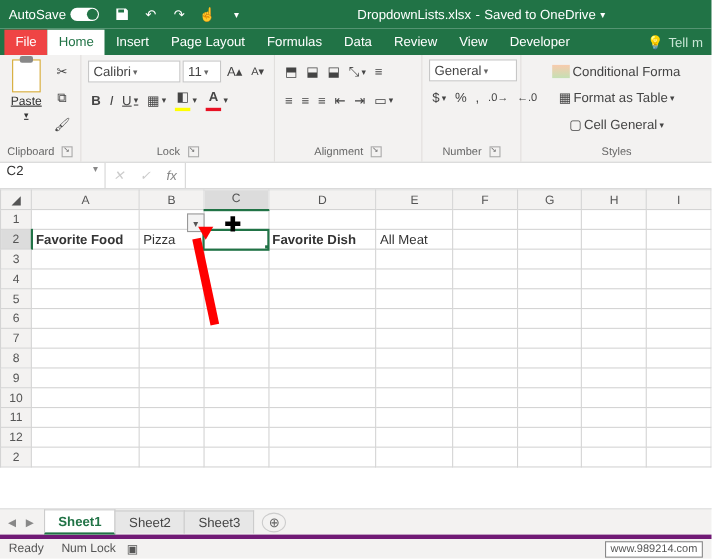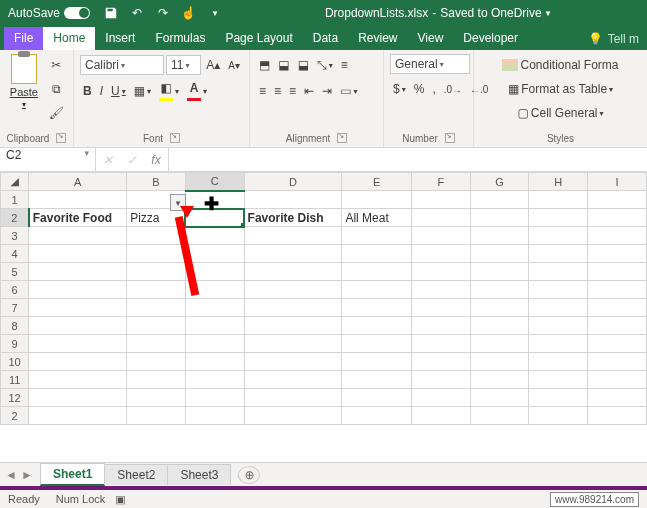--- a/index.html
+++ b/index.html
@@ -62,21 +62,21 @@
     color: #fff;
   }
   .tab {
     padding: 4px 10px 5px;
     font-size: 12px;
     cursor: pointer;
   }
   .tab.active {
     background: #fff; color: #217346;
   }
-  .tab.file { background: #8b5cf6; text-align: center; }
+  .tab.file { background: #ef4444; text-align: center; }
   .tell-me { margin-left: auto; display:flex; align-items:center; gap:4px; padding: 4px 8px; color:#c8e6d5; }
   .ribbon {
     background: #f3f2f1;
     border-bottom: 1px solid #d6d6d6;
     display: flex;
     height: 98px;
     position: relative;
   }
   .group {
     border-right: 1px solid #e1dfdd;
@@ -240,22 +240,22 @@
     <span>-</span>
     <span>Saved to OneDrive</span>
     <span class="caret">▾</span>
   </div>
 </div>
 
 <div class="tabs">
   <div class="tab file">File</div>
   <div class="tab active">Home</div>
   <div class="tab">Insert</div>
+  <div class="tab">Page Layout</div>
   <div class="tab">Formulas</div>
-  <div class="tab">Page Layout</div>
   <div class="tab">Data</div>
   <div class="tab">Review</div>
   <div class="tab">View</div>
   <div class="tab">Developer</div>
   <div class="tell-me">
     <span>💡</span>
     <span>Tell m</span>
   </div>
 </div>
 
@@ -321,21 +321,21 @@
         <span class="btn">
           <span class="vstack" style="align-items:center">
             <span style="font-weight:bold">A</span>
             <span class="underline-color"></span>
           </span>
             <span style="font-size:8px">▾</span>
         </span>
       </div>
     </div>
     <div class="group-label">
-      <span>Font</span>
+      <span>Lock</span>
       <span class="dlg-launch"></span>
     </div>
   </div>
 
   <div class="group" style="width:134px">
     <div class="group-body vstack" style="gap:4px">
       <div class="hstack">
         <span class="btn">⬒</span>
         <span class="btn">⬓</span>
         <span class="btn">⬓</span>

